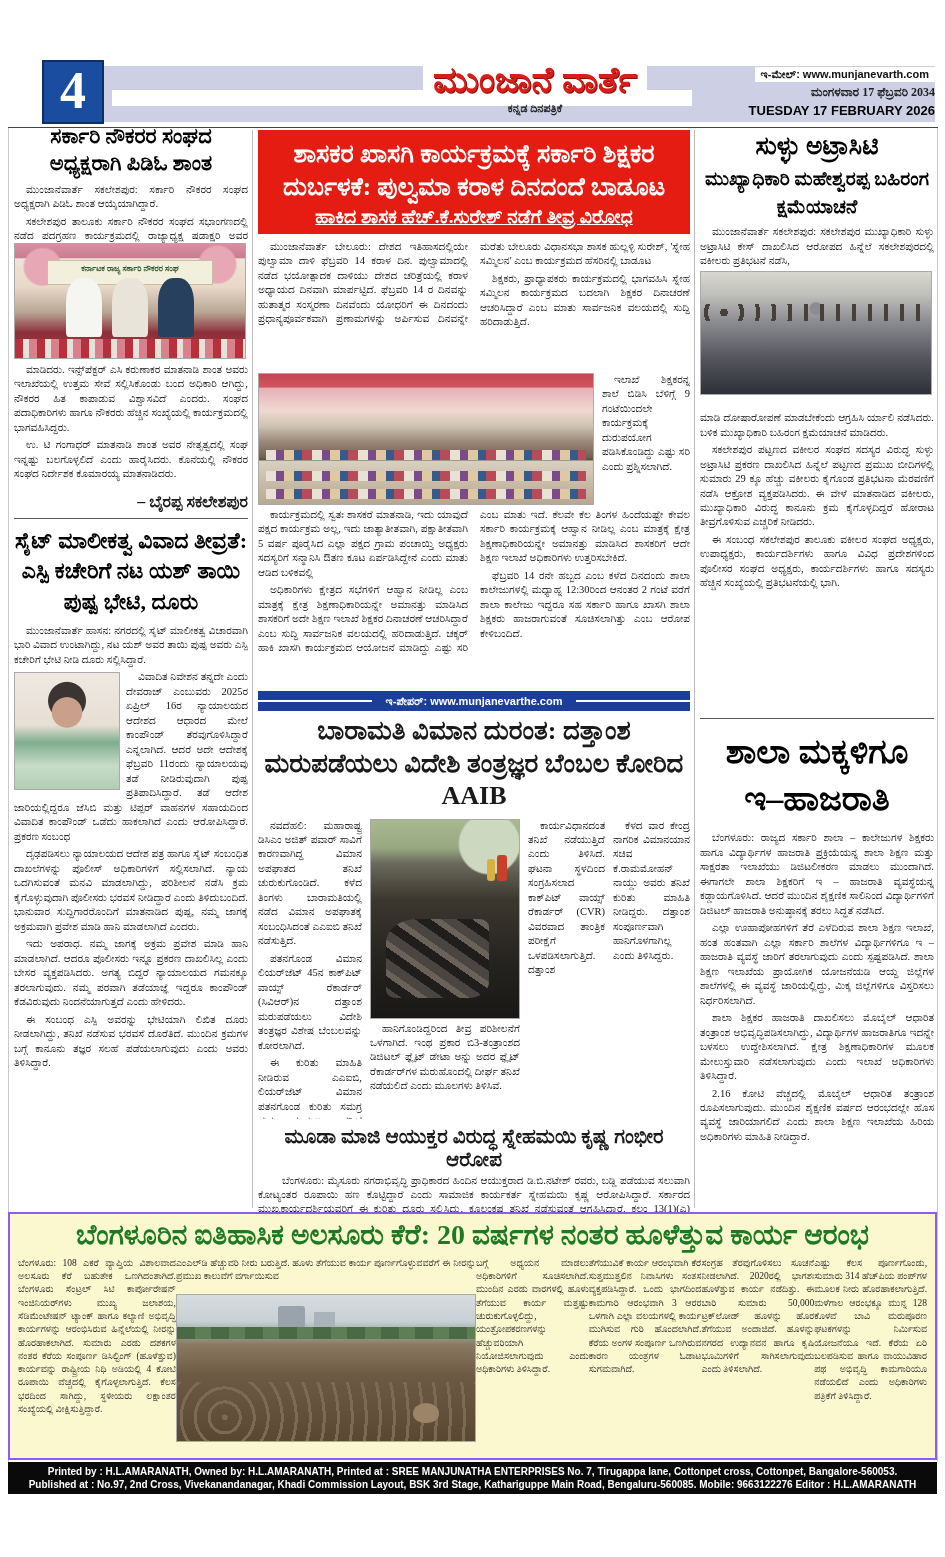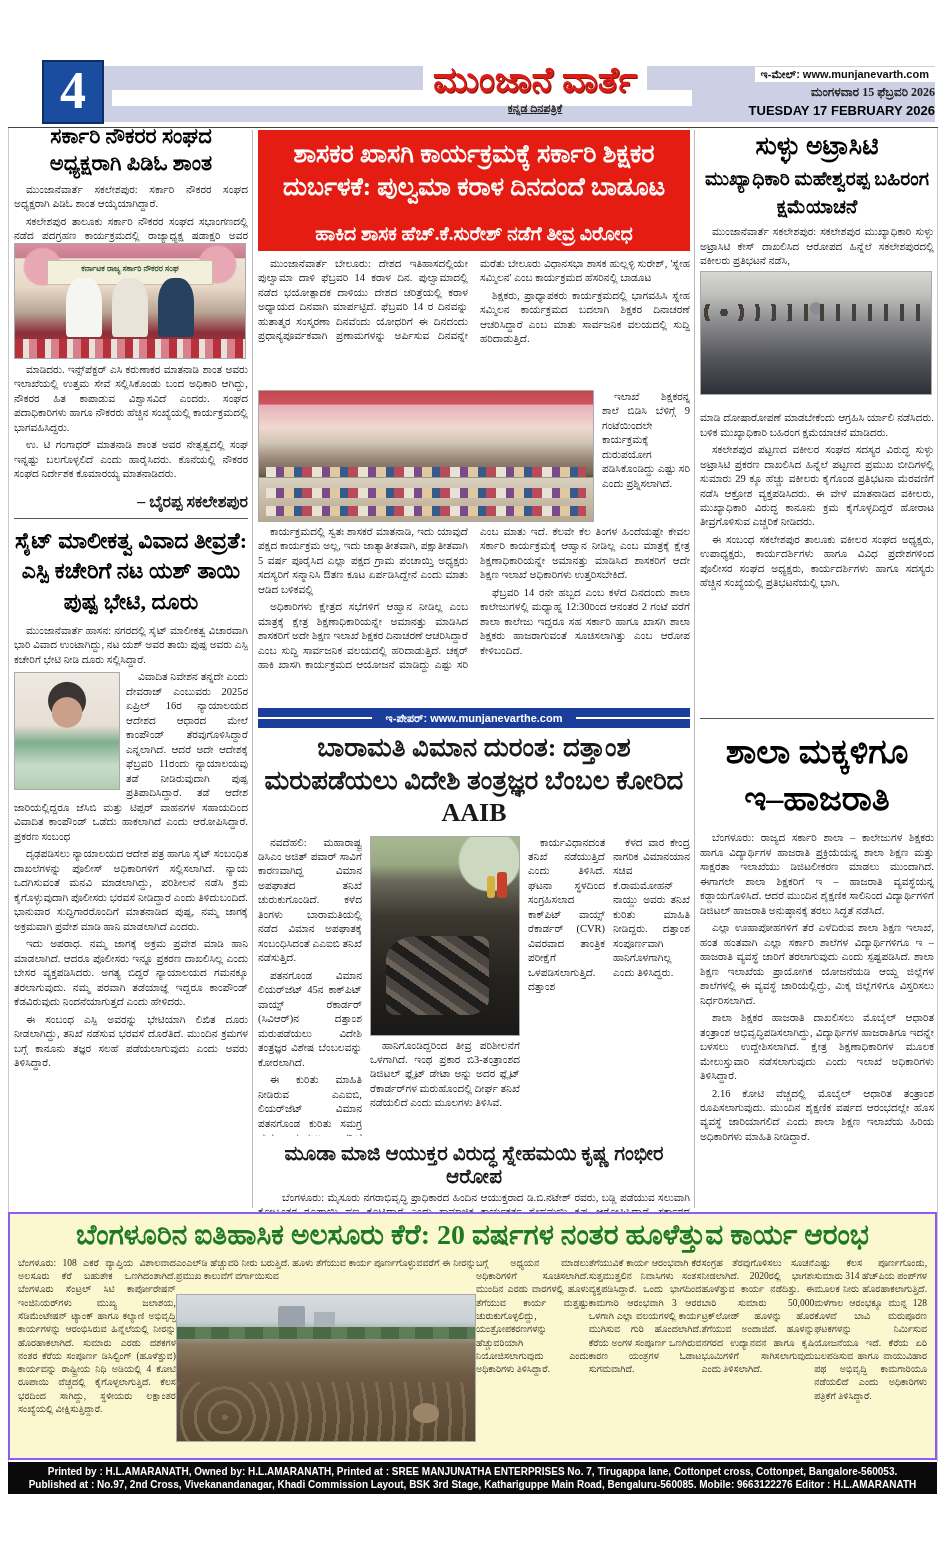--- a/index.html
+++ b/index.html
@@ -10,21 +10,21 @@
 
   
   .masthead-band{position:absolute;left:42px;top:66px;width:893px;height:56px;background:#cdd0e4;}
   .white-stripe{position:absolute;left:70px;top:24px;width:580px;height:16px;background:#fff;}
   .pagenum-box{position:absolute;left:42px;top:60px;width:62px;height:64px;background:#1a4da0;
                border:2px solid #0d2f66;box-sizing:border-box;color:#fff;font-size:52px;font-weight:bold;
                text-align:center;line-height:58px;font-family:"Liberation Serif",serif;}
   .masthead{position:absolute;left:370px;top:60px;width:330px;text-align:center;}
   .masthead .title{color:#d91e18;font-size:36px;font-weight:bold;line-height:40px;
                    text-shadow:1px 1px 0 #8a0e0a;background:#fff;padding:0 10px;display:inline-block;}
-  .masthead .tagline{font-size:11px;color:#222;margin-top:2px;font-weight:bold;text-decoration:underline;}
+  .masthead .tagline{font-size:11px;color:#222;margin-top:2px;font-weight:bold;}
   .header-right{position:absolute;left:660px;top:64px;width:275px;text-align:right;}
   .header-right .web{background:#fff;display:inline-block;padding:1px 6px;font-size:11px;font-weight:bold;color:#111;
                      font-family:"Liberation Sans",sans-serif;}
   .header-right .date-kn{font-size:12px;font-weight:bold;color:#222;margin-top:3px;}
   .header-right .date-en{font-size:13px;font-weight:bold;color:#000;margin-top:3px;
                          font-family:"Liberation Sans",sans-serif;}
   .header-rule{position:absolute;left:8px;top:127px;width:930px;height:1px;background:#444;}
 
   
   .vsep1{position:absolute;left:252px;top:130px;width:1px;height:1078px;background:#bbb;}
@@ -91,21 +91,21 @@
   .ph-lake .bldg2{position:absolute;top:12%;left:46%;width:7%;height:18%;background:#aab2ba;}
   .ph-lake .trees{position:absolute;top:22%;left:0;right:0;height:8%;
      background:repeating-linear-gradient(90deg,#4a6a46 0 18px,#5e7e56 18px 34px);}
   .ph-lake .pot{position:absolute;bottom:12%;right:12%;width:26px;height:20px;background:#9c8468;border-radius:50% 50% 45% 45%;}
   .ph-lake .debris{position:absolute;bottom:0;left:0;right:0;height:40%;
      background:repeating-radial-gradient(circle at 16% 60%, #7c6a52 0 3px, transparent 3px 14px);}
 
   
   .red-box{background:#e41c12;color:#fff;text-align:center;padding:7px 6px 6px 6px;box-sizing:border-box;}
   .red-box .h-main{font-size:25px;font-weight:bold;line-height:1.32;}
-  .red-box .h-sub{font-size:19px;font-weight:bold;margin-top:20px;}
+  .red-box .h-sub{font-size:19px;font-weight:bold;margin-top:3px;text-decoration:underline;}
   .two-col{column-count:2;column-gap:12px;}
   .center-photo-row{display:flex;gap:8px;margin:3px 0;}
   .epaper-bar{background:#1b3e9a;color:#fff;font-size:11px;font-weight:bold;text-align:center;
      height:20px;line-height:20px;font-family:"Liberation Sans",sans-serif;margin:5px 0 4px 0;
      display:flex;align-items:center;justify-content:center;gap:14px;}
   .epaper-bar .dash{flex:1;height:2px;background:#fff;max-width:120px;}
   .aaib-head{font-size:26px;font-weight:bold;text-align:center;line-height:1.25;margin:2px 0 6px 0;}
   .aaib-row{display:flex;gap:8px;}
   .mooda-head{font-size:20px;font-weight:bold;text-align:center;margin:6px 0 3px 0;}
 
@@ -131,21 +131,21 @@
   <div class="masthead-band">
     <div class="white-stripe"></div>
   </div>
   <div class="pagenum-box">4</div>
   <div class="masthead">
     <div class="title">ಮುಂಜಾನೆ ವಾರ್ತೆ</div>
     <div class="tagline">ಕನ್ನಡ ದಿನಪತ್ರಿಕೆ</div>
   </div>
   <div class="header-right">
     <div class="web">ಇ-ಮೇಲ್: www.munjanevarth.com</div>
-    <div class="date-kn">ಮಂಗಳವಾರ 15 ಫೆಬ್ರವರಿ 2026</div>
+    <div class="date-kn">ಮಂಗಳವಾರ 17 ಫೆಬ್ರವರಿ 2034</div>
     <div class="date-en">TUESDAY 17 FEBRUARY 2026</div>
   </div>
   <div class="header-rule"></div>
 
   <div class="vsep1"></div>
   <div class="vsep2"></div>
 
   <div class="col-left">
     <article>
       <h2 class="kn" style="font-size:21px;line-height:1.3;">ಸರ್ಕಾರಿ ನೌಕರರ ಸಂಘದ ಅಧ್ಯಕ್ಷರಾಗಿ ಪಿಡಿಓ ಶಾಂತ</h2>

